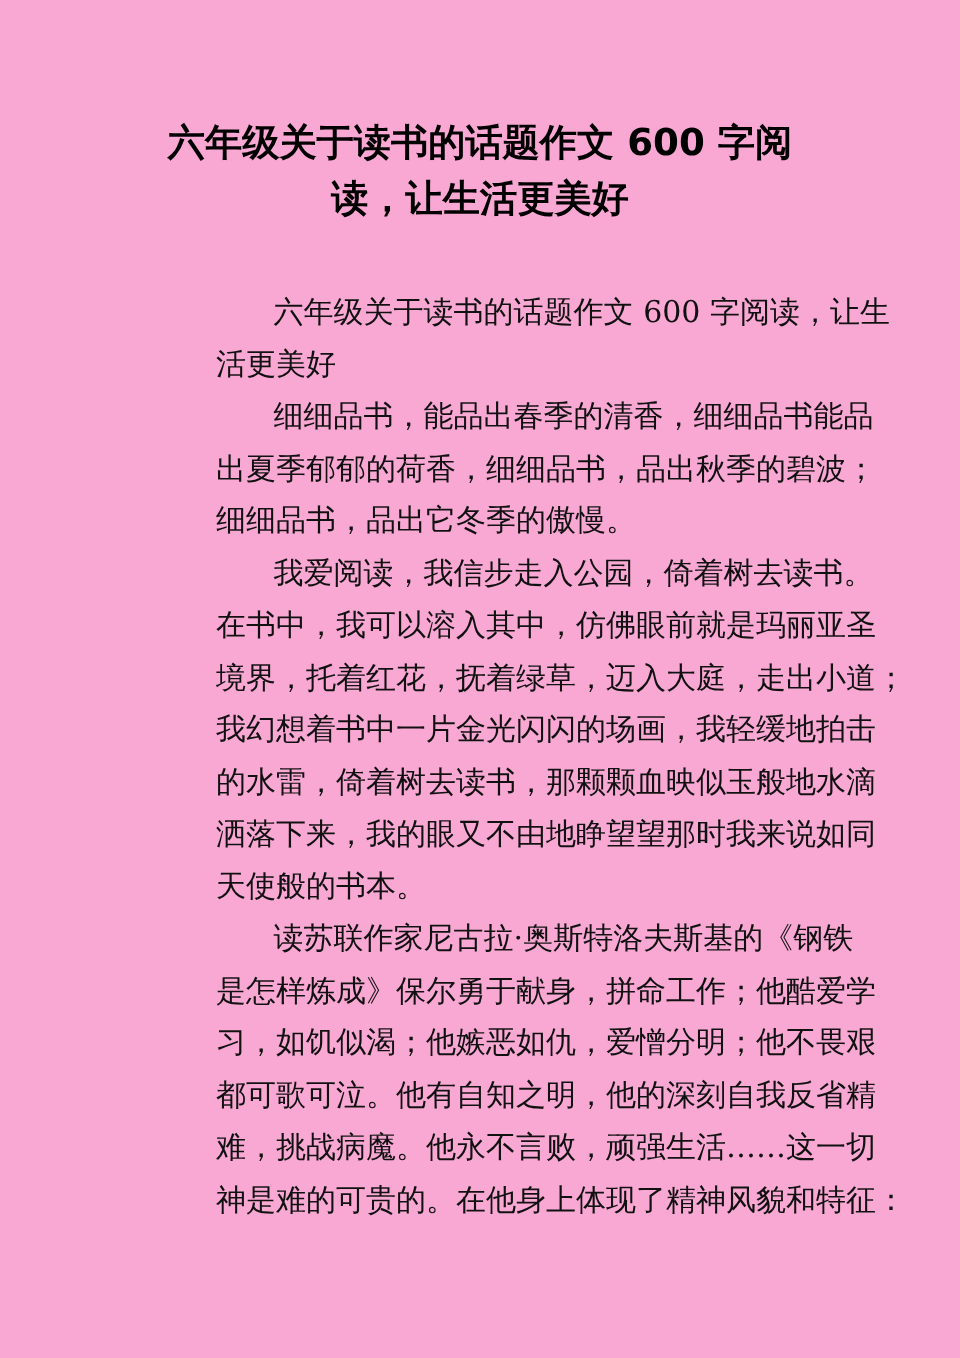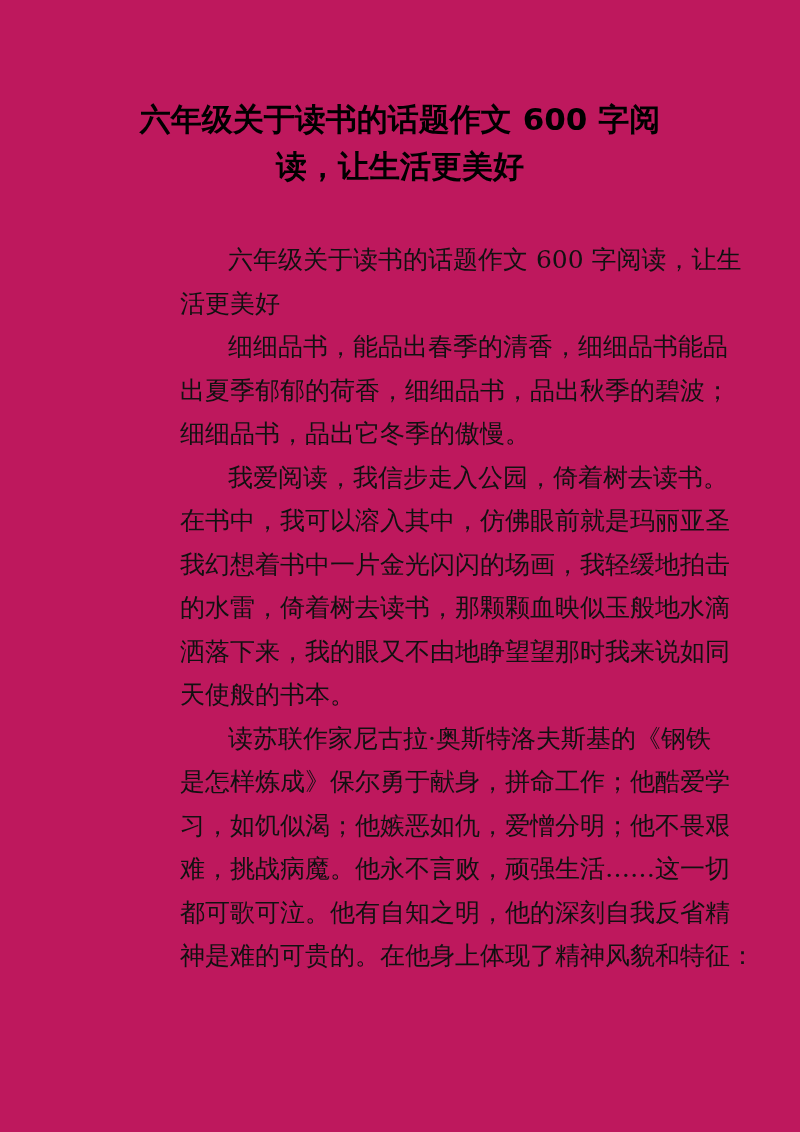--- a/index.html
+++ b/index.html
@@ -12,21 +12,21 @@
       height: 1132px;
       position: relative;
       overflow: hidden;
       color: #111111;
     }
     .page {
       position: absolute;
       left: 0; top: 0;
       width: 800px;
       height: 1132px;
-      background: #be185d;
+      background: #f9a8d4;
     }
     .title {
       position: absolute;
       left: 100px;
       top: 96px;
       width: 600px;
       text-align: center;
       font-family: "DejaVu Sans", "Liberation Sans", sans-serif;
       font-weight: bold;
       font-size: 31px;
@@ -64,27 +64,28 @@
       <span class="ln">活更美好</span>
     </p>
     <p class="para">
       <span class="ln first">细细品书，能品出春季的清香，细细品书能品</span>
       <span class="ln">出夏季郁郁的荷香，细细品书，品出秋季的碧波；</span>
       <span class="ln">细细品书，品出它冬季的傲慢。</span>
     </p>
     <p class="para">
       <span class="ln first">我爱阅读，我信步走入公园，倚着树去读书。</span>
       <span class="ln">在书中，我可以溶入其中，仿佛眼前就是玛丽亚圣</span>
+      <span class="ln">境界，托着红花，抚着绿草，迈入大庭，走出小道；</span>
       <span class="ln">我幻想着书中一片金光闪闪的场画，我轻缓地拍击</span>
       <span class="ln">的水雷，倚着树去读书，那颗颗血映似玉般地水滴</span>
       <span class="ln">洒落下来，我的眼又不由地睁望望那时我来说如同</span>
       <span class="ln">天使般的书本。</span>
     </p>
     <p class="para">
       <span class="ln first">读苏联作家尼古拉·奥斯特洛夫斯基的《钢铁</span>
       <span class="ln">是怎样炼成》保尔勇于献身，拼命工作；他酷爱学</span>
       <span class="ln">习，如饥似渴；他嫉恶如仇，爱憎分明；他不畏艰</span>
+      <span class="ln">都可歌可泣。他有自知之明，他的深刻自我反省精</span>
       <span class="ln">难，挑战病魔。他永不言败，顽强生活……这一切</span>
-      <span class="ln">都可歌可泣。他有自知之明，他的深刻自我反省精</span>
       <span class="ln">神是难的可贵的。在他身上体现了精神风貌和特征：</span>
     </p>
   </div>
 </div>
 
 </body></html>

